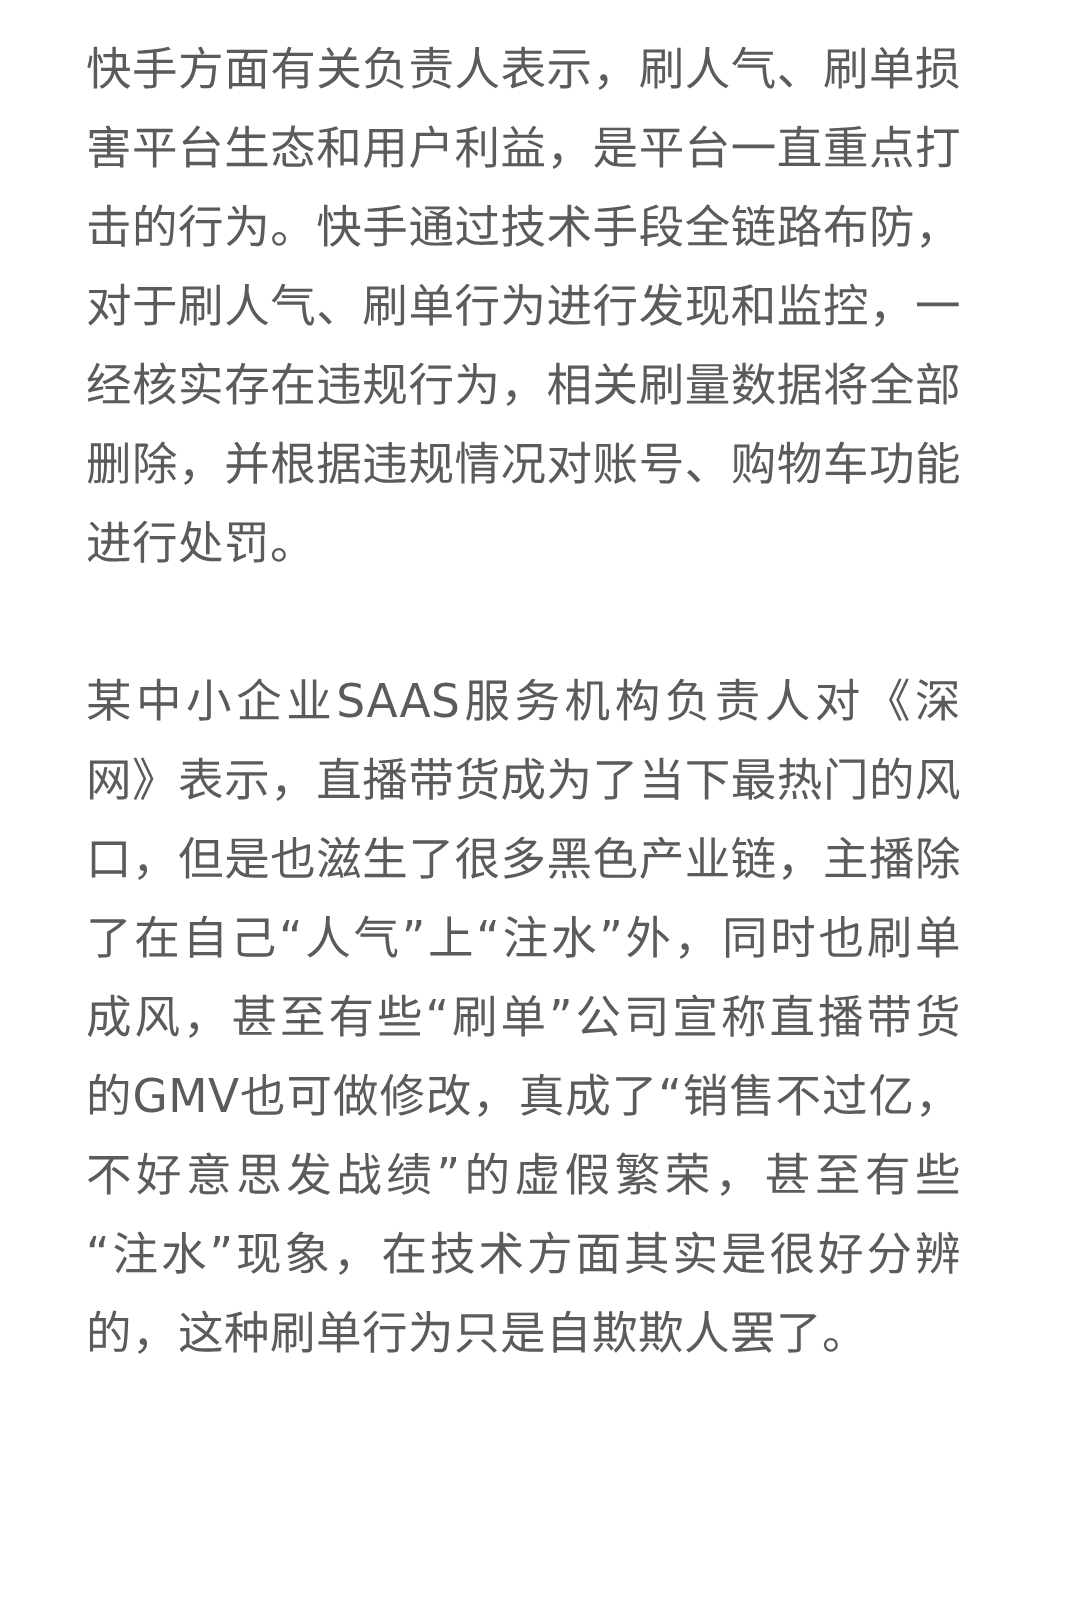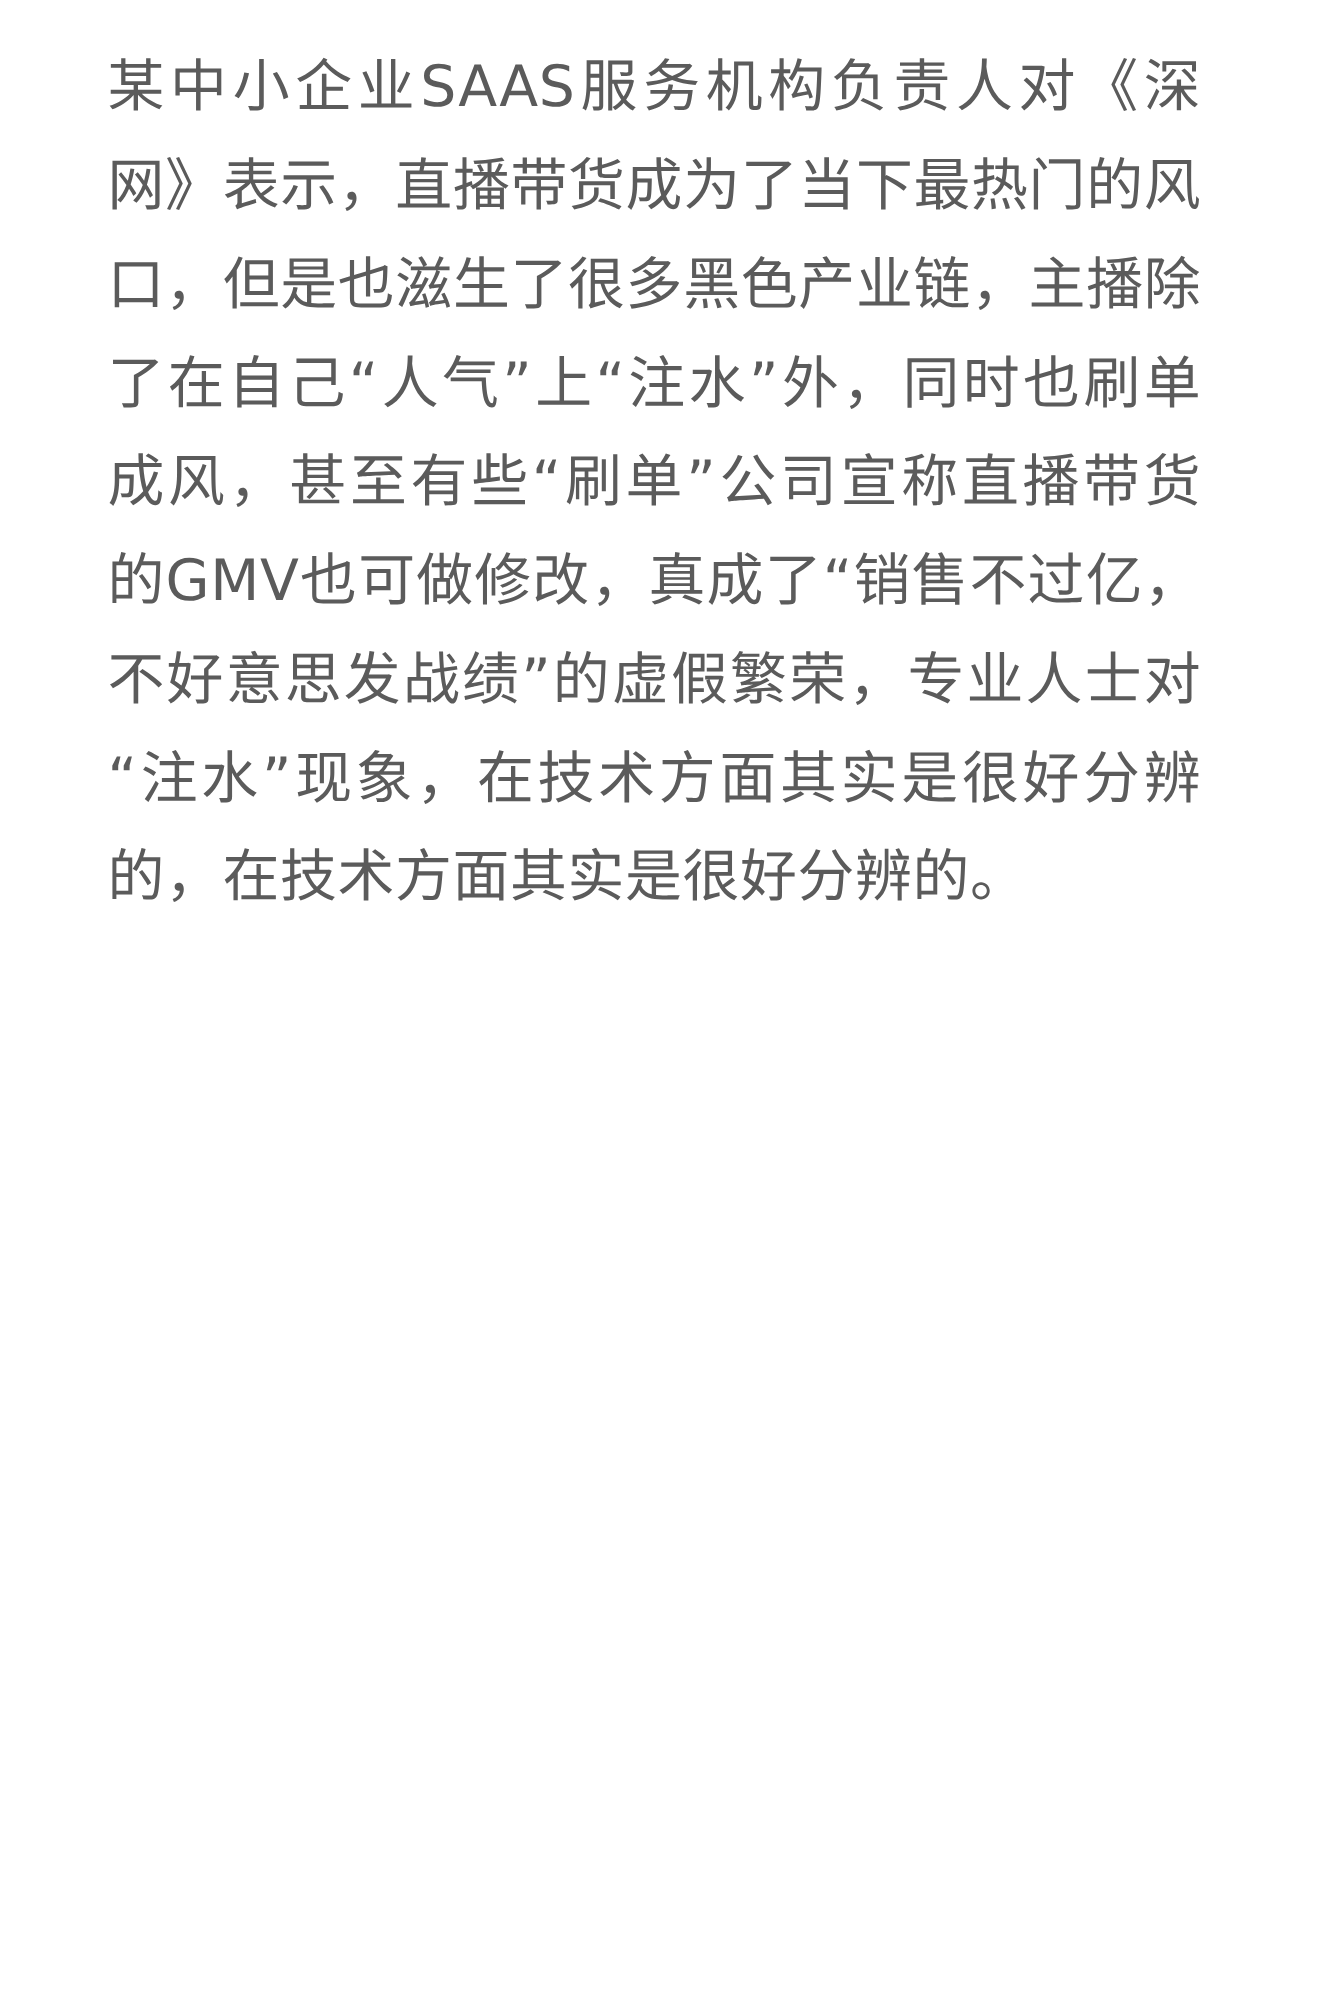--- a/index.html
+++ b/index.html
@@ -30,14 +30,15 @@
     font-weight: 400;
   }
   .para + .para {
     margin-top: 79px;
   }
 </style>
 </head>
 <body style="background: rgb(255, 255, 255);">
 
 <div class="article">
-  <p class="para" style="color: rgb(91, 91, 91);">某中小企业SAAS服务机构负责人对《深网》表示，直播带货成为了当下最热门的风口，但是也滋生了很多黑色产业链，主播除了在自己“人气”上“注水”外，同时也刷单成风，甚至有些“刷单”公司宣称直播带货的GMV也可做修改，真成了“销售不过亿，不好意思发战绩”的虚假繁荣，专业人士对“注水”现象，在技术方面其实是很好分辨的，在技术方面其实是很好分辨的。</p>
+  <p class="para" style="color: rgb(91, 91, 91);">快手方面有关负责人表示，刷人气、刷单损害平台生态和用户利益，是平台一直重点打击的行为。快手通过技术手段全链路布防，对于刷人气、刷单行为进行发现和监控，一经核实存在违规行为，相关刷量数据将全部删除，并根据违规情况对账号、购物车功能进行处罚。</p>
+  <p class="para" style="color: rgb(91, 91, 91);">某中小企业SAAS服务机构负责人对《深网》表示，直播带货成为了当下最热门的风口，但是也滋生了很多黑色产业链，主播除了在自己“人气”上“注水”外，同时也刷单成风，甚至有些“刷单”公司宣称直播带货的GMV也可做修改，真成了“销售不过亿，不好意思发战绩”的虚假繁荣，甚至有些“注水”现象，在技术方面其实是很好分辨的，这种刷单行为只是自欺欺人罢了。</p>
 </div>
 
 </body></html>

